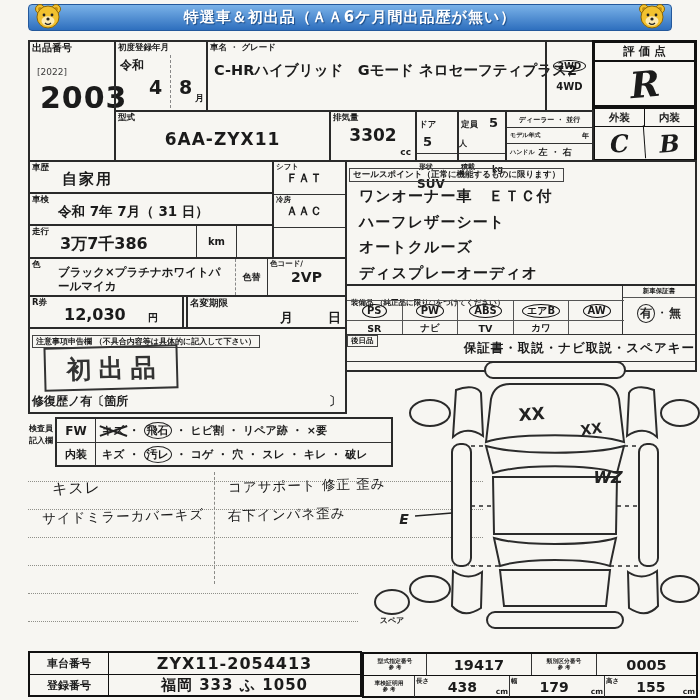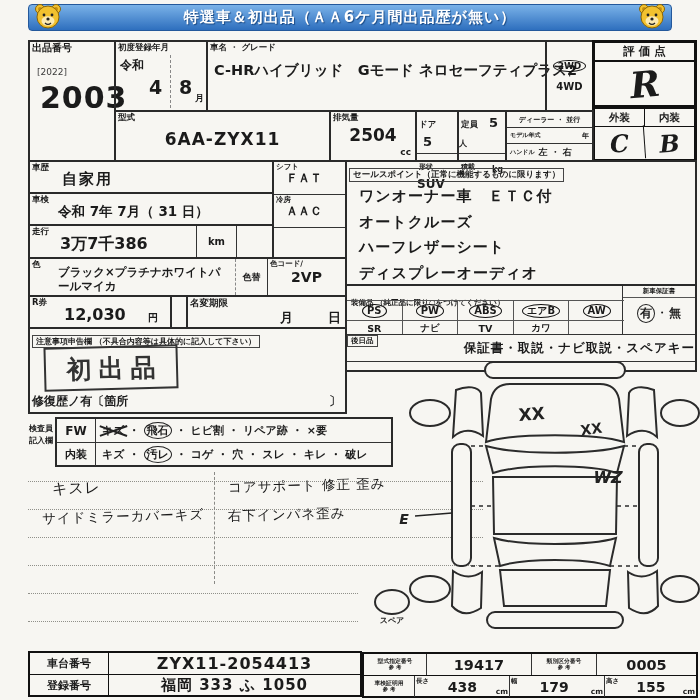--- a/index.html
+++ b/index.html
@@ -98,21 +98,21 @@
       <span class="ctr serifhand" style="flex:1;font-size:24px;transform:rotate(-4deg)">B</span>
     </div>
   </div>
 
   <div class="abs b" style="left:114px;top:110px;width:217px;height:52px">
     <span class="lb">型式</span>
     <div class="ctr" style="font-size:17px;font-weight:bold;letter-spacing:1px;height:32px">6AA-ZYX11</div>
   </div>
   <div class="abs b" style="left:329px;top:110px;width:88px;height:52px">
     <span class="lb">排気量</span>
-    <div class="ctr" style="font-size:17px;font-weight:bold;height:24px">2504</div>
+    <div class="ctr" style="font-size:17px;font-weight:bold;height:24px">3302</div>
     <div style="text-align:right;font-size:9px;font-weight:bold;padding-right:4px">cc</div>
   </div>
   <div class="abs b" style="left:415px;top:110px;width:44px;height:52px">
     <span class="lb" style="display:inline">ドア</span>
     <span style="font-size:13px;font-weight:bold;margin-left:6px">5</span>
     <div style="border-top:1px solid #333;margin-top:3px">
       <span class="lb" style="display:inline;font-size:7px">形状</span>
       <span style="font-size:12px;font-weight:bold">SUV</span>
     </div>
   </div>
@@ -169,21 +169,21 @@
     <div class="abs" style="left:28px;top:6px;width:172px;font-size:11.5px;font-weight:bold;line-height:1.25">ブラック×プラチナホワイトパールマイカ</div>
     <div class="abs ctr" style="left:205px;top:0;width:32px;height:36px;border-left:1px dashed #888">
       <span style="font-size:9px;font-weight:bold">色替</span>
     </div>
     <div class="abs" style="left:237px;top:0;width:78px;height:36px;border-left:1px solid #333">
       <span class="lb" style="font-size:7.5px">色コード/</span>
       <div style="text-align:center;font-size:14px;font-weight:bold">2VP</div>
     </div>
   </div>
 
-  <div class="abs b" style="left:28px;top:295px;width:144px;height:34px">
+  <div class="abs b" style="left:28px;top:295px;width:156px;height:34px">
     <span class="lb">R券</span>
     <span class="abs" style="left:34px;top:8px;font-size:16px;font-weight:bold">12,030</span>
     <span class="abs" style="left:118px;top:14px;font-size:10px;font-weight:bold">円</span>
   </div>
   <div class="abs b" style="left:186px;top:295px;width:161px;height:34px">
     <span class="lb" style="font-size:9.5px">名変期限</span>
     <span class="abs" style="left:92px;top:12px;font-size:13px;font-weight:bold">月</span>
     <span class="abs" style="left:140px;top:12px;font-size:13px;font-weight:bold">日</span>
   </div>
 
@@ -233,22 +233,22 @@
         <span>キレ</span>
           <span>・</span>
         <span>破レ</span>
       </div>
     </div>
   </div>
 
   <div class="abs b" style="left:345px;top:160px;width:352px;height:126px">
     <span class="hdrbox" style="font-size:8.5px;margin:2px">セールスポイント（正常に機能するものに限ります）</span>
     <div style="padding-left:12px;font-size:15px;font-weight:bold;letter-spacing:1px;line-height:1.7">ワンオーナー車　ＥＴＣ付</div>
+    <div style="padding-left:12px;font-size:15px;font-weight:bold;letter-spacing:1px;line-height:1.7">ハーフレザーシート</div>
     <div style="padding-left:12px;font-size:15px;font-weight:bold;letter-spacing:1px;line-height:1.7">オートクルーズ</div>
-    <div style="padding-left:12px;font-size:15px;font-weight:bold;letter-spacing:1px;line-height:1.7">ハーフレザーシート</div>
     <div style="padding-left:12px;font-size:15px;font-weight:bold;letter-spacing:1px;line-height:1.7">ディスプレーオーディオ</div>
   </div>
 
   <div class="abs b" style="left:345px;top:284px;width:352px;height:88px">
     <div class="abs" style="left:0;top:4px;width:277px;height:14px">
       <span class="hdrbox" style="font-size:7.5px;margin-left:1px;border:none">装備品 （純正品に限り○をつけてください）</span>
     </div>
     <div class="abs" style="left:275px;top:0;width:73px;height:48px;border-left:1.5px solid #333">
       <div style="font-size:6.5px;font-weight:bold;text-align:center;border-bottom:1px solid #555;padding:1px 0">新車保証書</div>
       <div class="ctr" style="height:30px;gap:2px;font-weight:bold">

